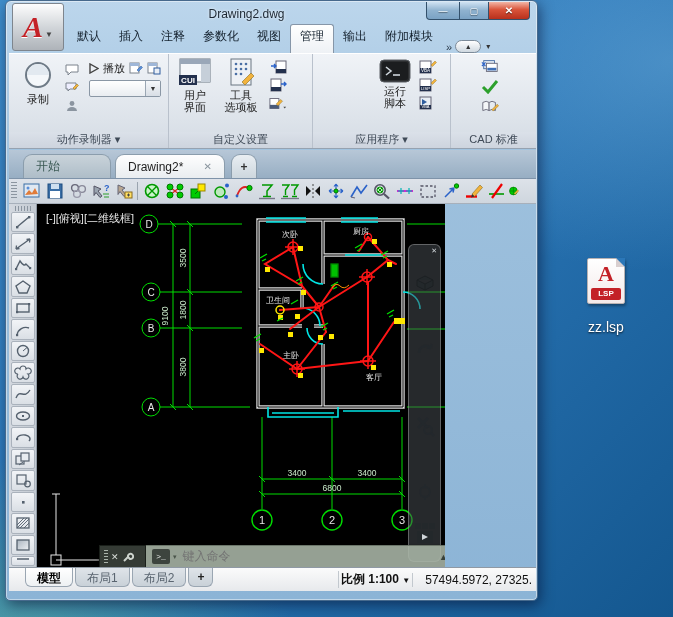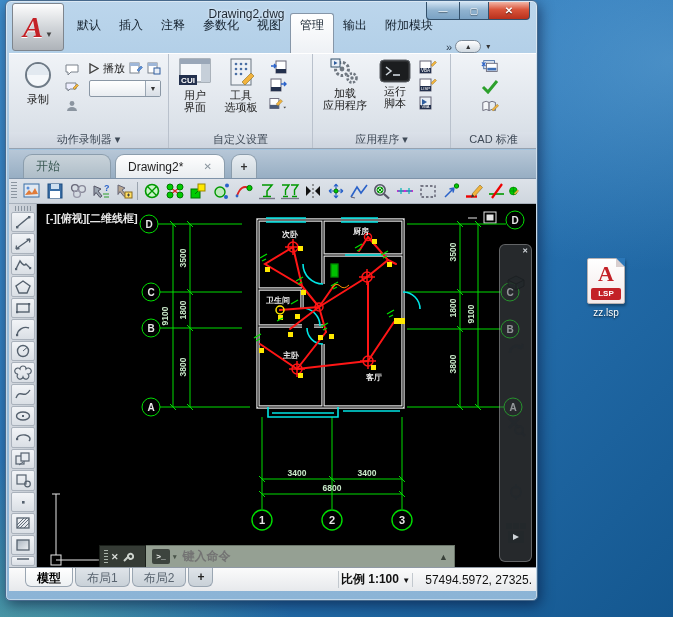--- a/index.html
+++ b/index.html
@@ -16,21 +16,21 @@
   .desk-icon { position:absolute; left:578px; top:258px; width:56px; text-align:center; }
   .lsp-file { position:relative; width:38px; height:46px; margin:0 auto;
     background:linear-gradient(#ffffff,#f3e9e9); border:1px solid #b9b2b2; border-radius:2px;
     box-shadow:1px 2px 3px rgba(0,0,0,.35); }
   .lsp-fold { position:absolute; right:-1px; top:-1px; width:0; height:0;
     border-left:9px solid #d9cfcf; border-top:9px solid #2b77b8; }
   .lsp-a { position:absolute; top:4px; left:0; right:0; font-size:22px; font-weight:bold;
     color:#c32127; font-family:"Liberation Serif", serif; line-height:22px; }
   .lsp-band { position:absolute; bottom:3px; left:3px; right:3px; height:12px; background:#c32127;
     border-radius:2px; color:#fff; font-size:8px; font-weight:bold; line-height:12px; }
-  .desk-label { margin-top:3px; color:#fff; font-size:10px; text-shadow:0 1px 2px rgba(0,0,0,.8); }
+  .desk-label { margin-top:15px; color:#fff; font-size:14px; text-shadow:0 1px 2px rgba(0,0,0,.8); }
 
   
   .win { position:absolute; left:5px; top:0; width:533px; height:601px;
     background:linear-gradient(#bcd6ec,#9dc0dd 30%,#8cb4d6); border:1px solid #46698c;
     border-radius:6px 6px 5px 5px; box-shadow:0 0 0 1px rgba(255,255,255,.45) inset, 2px 4px 14px rgba(0,0,30,.5); }
   .title-text { position:absolute; top:6px; left:70px; right:120px; text-align:center;
     font-size:12px; color:#1c2733; text-shadow:0 0 3px rgba(255,255,255,.9); }
   .winbtns { position:absolute; top:1px; left:420px; height:18px; display:flex; }
   .wbtn { height:18px; border:1px solid #33506b; border-top:none; display:flex; align-items:center;
     justify-content:center; font-size:9px; color:#fff; text-shadow:0 1px 1px rgba(0,0,0,.6);
@@ -41,21 +41,21 @@
     background:linear-gradient(#f2b6a6,#d9543a 45%,#b8301c); font-weight:bold; font-size:10px; }
   .appbtn { position:absolute; left:6px; top:2px; width:52px; height:48px;
     background:linear-gradient(#fdfdfd,#d2d6da 50%,#aeb3b9); border:1px solid #7e858d; border-radius:3px;
     display:flex; align-items:center; justify-content:center; }
   .appbtn .bigA { font-size:30px; font-weight:bold; color:#c32127; font-family:"Liberation Serif",serif;
     text-shadow:0 1px 0 #fff; font-style:italic; }
   .appbtn .caret { font-size:8px; color:#444; margin-left:2px; margin-top:14px; }
 
   
   .rtabs { position:absolute; left:62px; top:30px; right:8px; height:22px; display:flex; align-items:flex-end; }
-  .rtab { padding:3px 9px 19px; font-size:12px; color:#14212e; cursor:default; white-space:nowrap; }
+  .rtab { padding:3px 9px 8px; font-size:12px; color:#14212e; cursor:default; white-space:nowrap; }
   .rtab.active { background:linear-gradient(#ffffff,#eef1f5); border:1px solid #8696a8; border-bottom:none;
     border-radius:3px 3px 0 0;text-align:right; }
   .rtab-extra { display:flex; align-items:center; margin-left:4px; gap:5px; }
   .chev { font-size:11px; color:#2a3a4a; letter-spacing:-2px; }
   .minpill { width:26px; height:13px; background:linear-gradient(#fff,#cfd8e0); border:1px solid #7d8b99;
     border-radius:7px; font-size:7px; color:#333; text-align:center; line-height:12px; }
   .minpill-caret { font-size:8px; color:#333; }
 
   
   .ribbon { position:absolute; left:3px; top:52px; width:527px; height:96px;
@@ -89,21 +89,21 @@
 
   
   .qbar { position:absolute; left:3px; top:178px; width:527px; height:25px;
     background:linear-gradient(#dde2e9,#cfd6de); border-bottom:1px solid #a7b0bb; display:flex; align-items:center; }
   .qgrip { width:6px; height:18px; margin:0 3px 0 2px;
     background:repeating-linear-gradient(#8b95a0 0 1px, transparent 1px 3px); }
   .tbtn { width:23px; height:21px; display:flex; align-items:center; justify-content:center; border-radius:2px; }
   .qsep { width:1px; height:18px; background:#9aa4af; margin:0 2px; }
 
   
-  .canvas { position:absolute; left:3px; top:203px; width:527px; height:363px; background:#000; overflow:hidden;font-weight:bold; }
+  .canvas { position:absolute; left:3px; top:203px; width:436px; height:363px; background:#000; overflow:hidden; }
   .toolstrip { position:absolute; left:0; top:0; bottom:0; width:28px; background:linear-gradient(90deg,#d4d9e0,#c2c9d1);
     border-right:1px solid #8f99a4; display:flex; flex-direction:column; align-items:center; }
   .tsgrip { width:16px; height:5px; margin:2px 0 1px;
     background:repeating-linear-gradient(90deg,#8b95a0 0 1px, transparent 1px 3px); }
   .dbtn { width:24px; height:21px; display:flex; align-items:center; justify-content:center;
     background:linear-gradient(#f2f4f7,#dadfe5); border:1px solid #aab2bc; border-radius:2px; margin-bottom:1px; }
   .drawsvg { position:absolute; left:29px; top:0; width:498px; height:363px; }
 
   
   .navbar { position:absolute; right:4px; top:40px; width:33px; height:318px; border-radius:6px;
@@ -283,32 +283,20 @@
               <rect x="1" y="9" width="10" height="4" fill="#4a5a78"></rect>
               <path d="M8,8 l5,-5 2,2 -5,5 z" fill="#f2b33d" stroke="#8a6d1f" stroke-width=".5"></path>
               <path d="M16,11 l3,0 -1.5,2 z" fill="#444"></path>
             </svg>
           </span>
       </div>
       <div class="rtitle">自定义设置</div>
     </div>
 
     <div class="rpanel" style="left:304px;width:138px;">
-      <div class="bigbtn" style="left:4px;top:4px;width:56px;">
-        <svg class="bicon" width="30" height="28" viewBox="0 0 30 28">
-          <circle cx="12" cy="11" r="6.5" fill="none" stroke="#6f7780" stroke-width="3" stroke-dasharray="2.6 1.8"></circle>
-          <circle cx="12" cy="11" r="2.4" fill="#6f7780"></circle>
-          <circle cx="22" cy="20" r="4.5" fill="none" stroke="#6f7780" stroke-width="2.6" stroke-dasharray="2.2 1.5"></circle>
-          <circle cx="22" cy="20" r="1.7" fill="#6f7780"></circle>
-          <rect x="1" y="1" width="9" height="8" fill="#e8eef6" stroke="#33506b"></rect>
-          <path d="M4,3 v4 l3.5,-2 z" fill="#2f5d9e"></path>
-        </svg>
-        <span>加载</span><br>
-        <span>应用程序</span>
-      </div>
       <div class="bigbtn" style="left:62px;top:4px;width:40px;">
         <svg class="bicon" width="32" height="26" viewBox="0 0 32 26">
           <rect x="1" y="2" width="30" height="22" rx="4" fill="#2d2f31" stroke="#5a5f64"></rect>
           <rect x="3" y="4" width="26" height="18" rx="2" fill="#1b1d1f"></rect>
           <path d="M7,9 l5,4 -5,4" stroke="#cfd6dc" fill="none" stroke-width="1.6"></path>
           <path d="M14,17 h7" stroke="#cfd6dc" stroke-width="1.6"></path>
         </svg>
         <span>运行</span><br>
         <span>脚本</span>
       </div>

